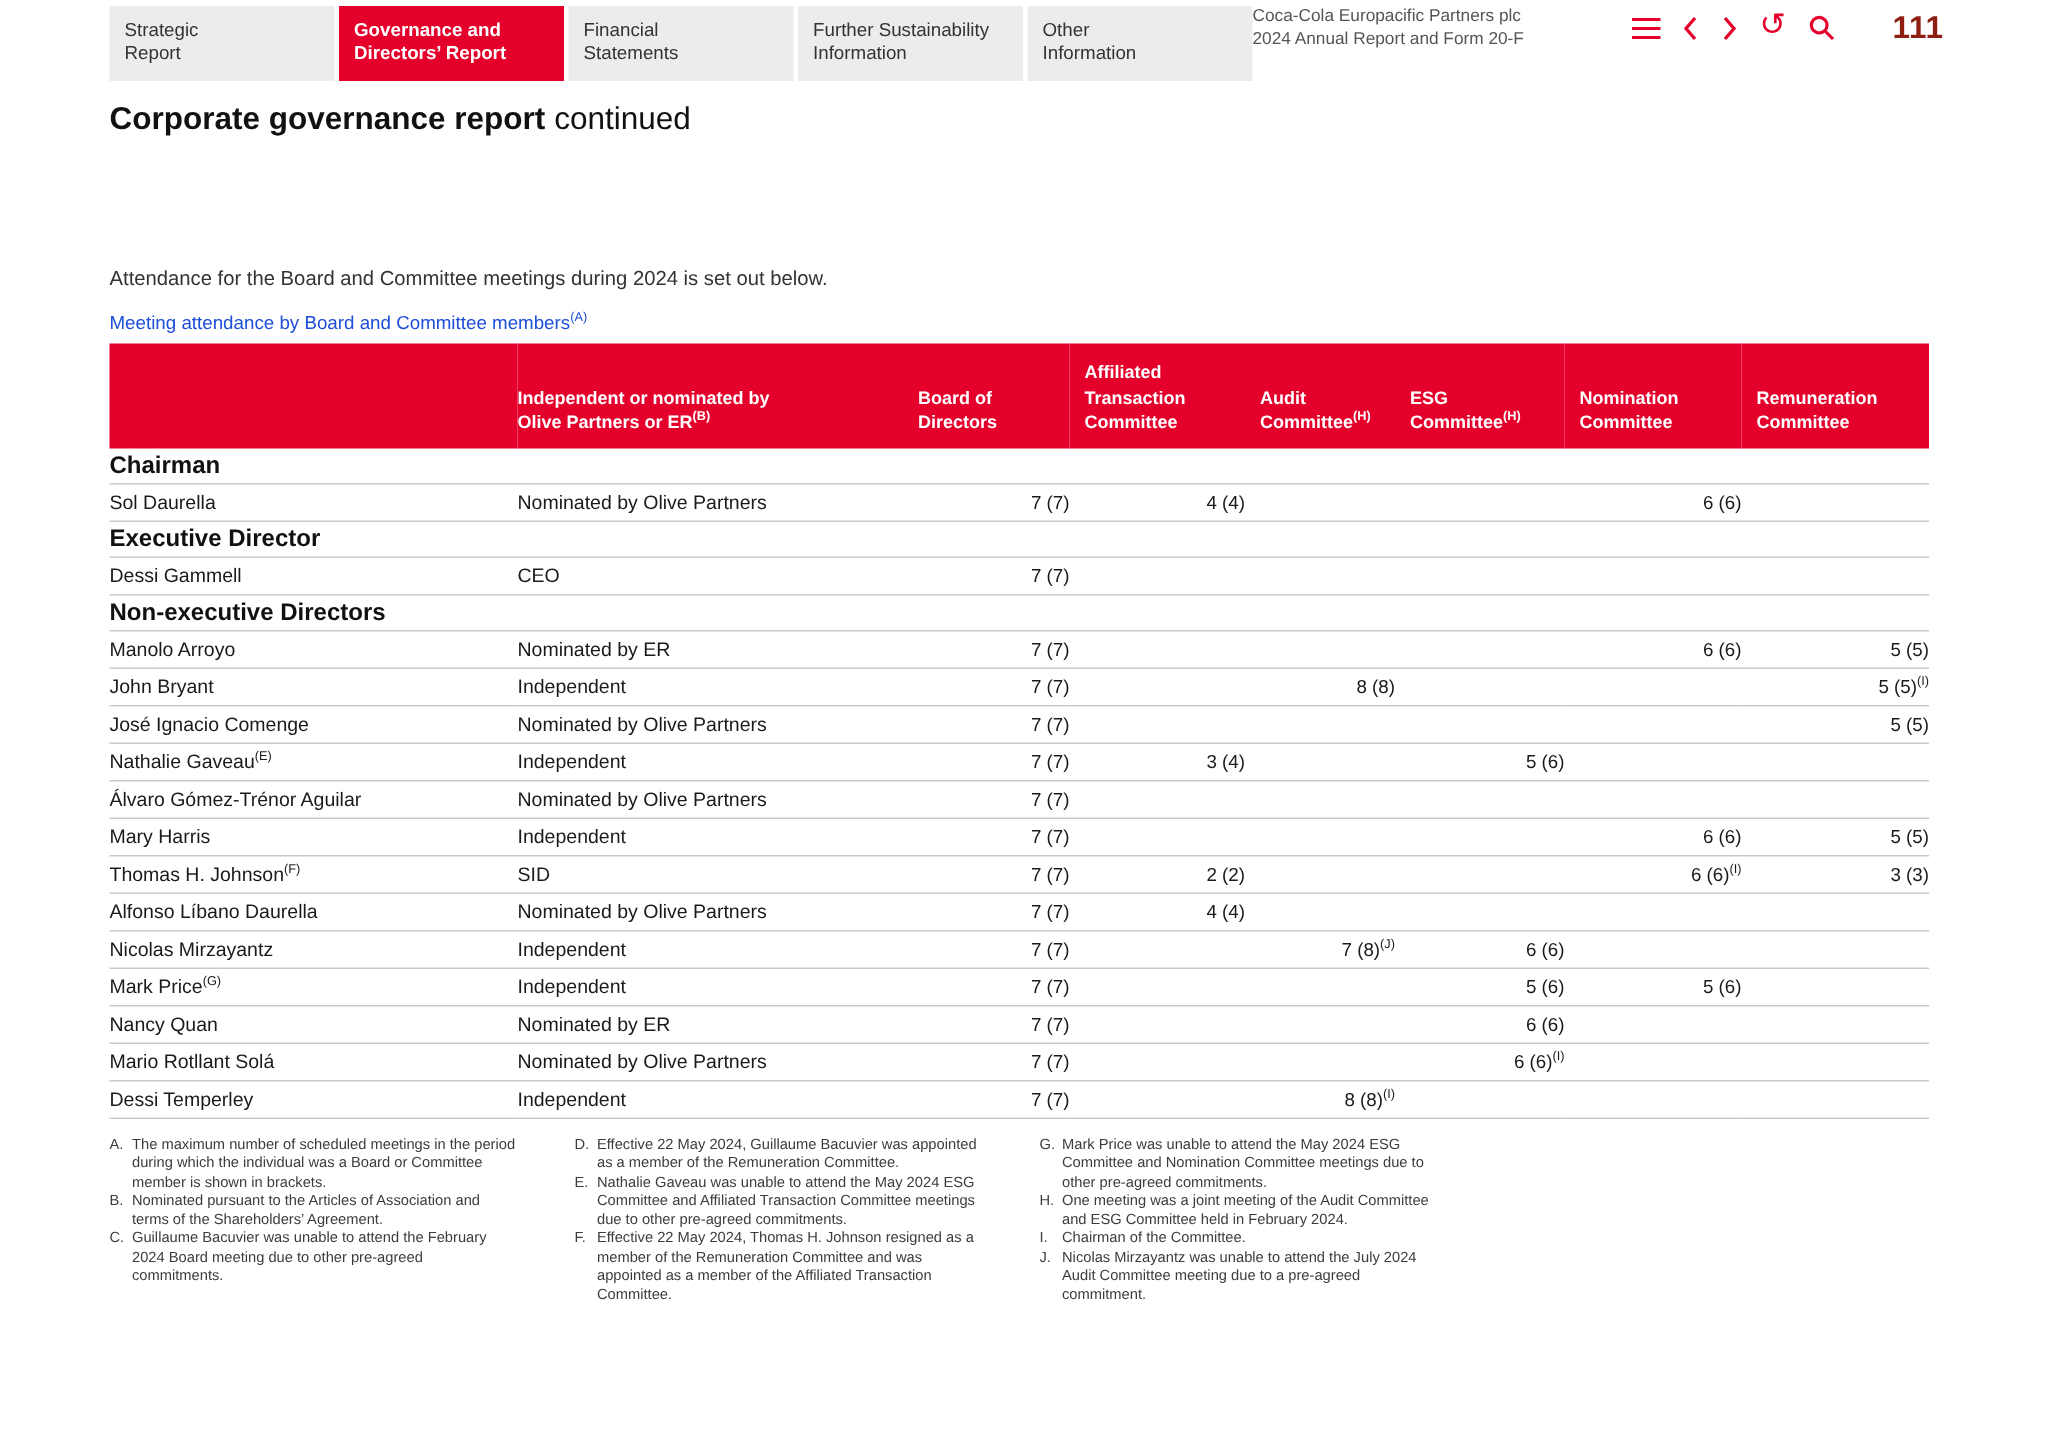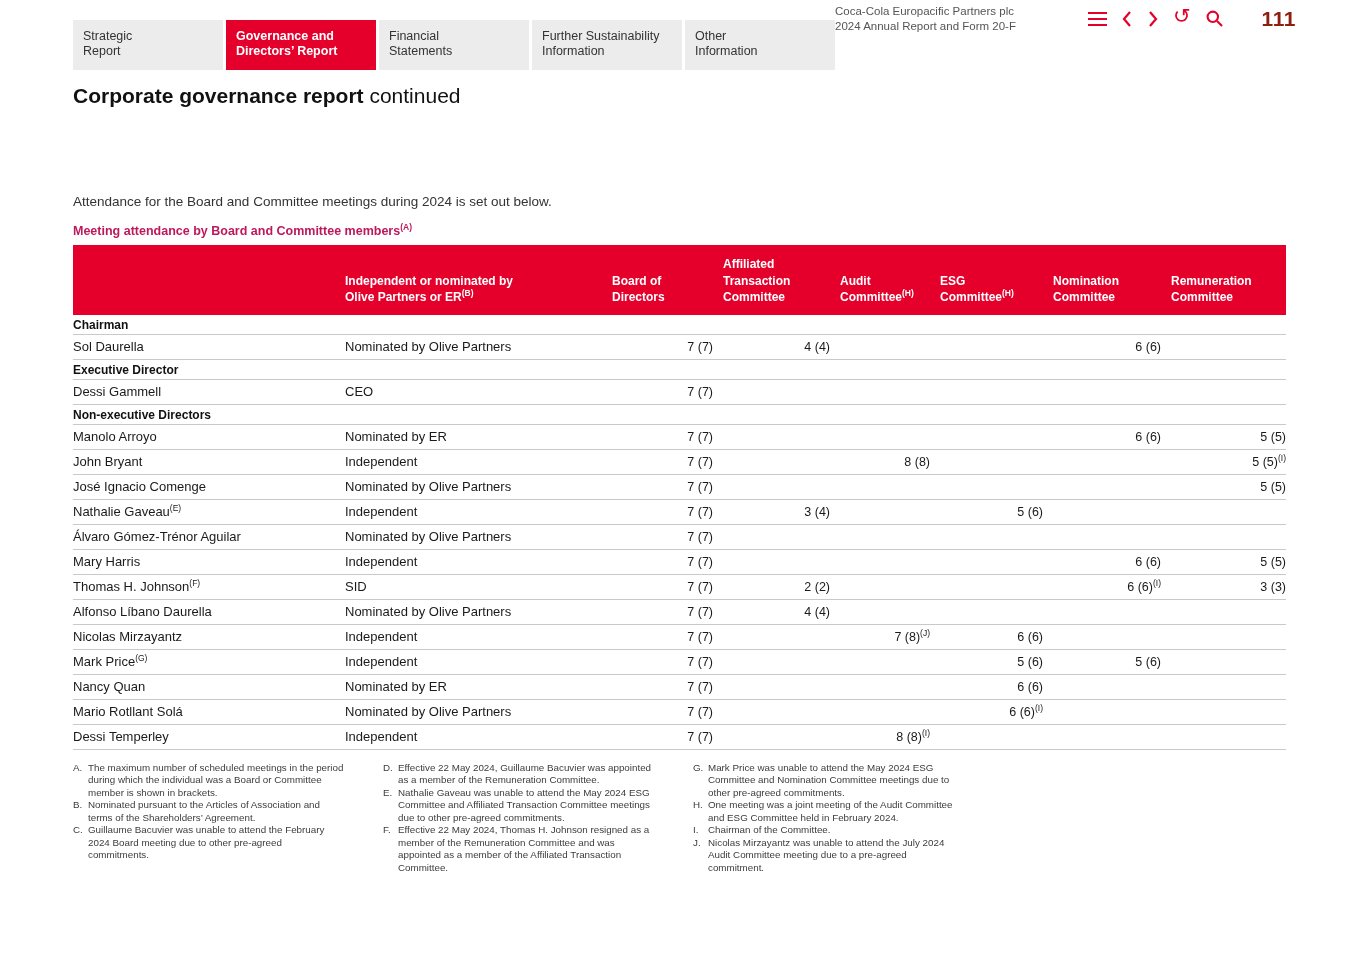--- a/index.html
+++ b/index.html
@@ -6,59 +6,59 @@
   html, body { margin: 0; padding: 0; }
   body {
     width: 1365px; height: 965px; background: #ffffff;
     font-family: "Liberation Sans", sans-serif; color: #1a1a1a;
     overflow: hidden;
   }
   .page { padding: 4px 79px 0 73px; }
 
   
   .topbar { display: flex; align-items: flex-start; }
-  .tabs { display: flex; gap: 3px; flex: none; margin-top: 16px; }
+  .tabs { display: flex; gap: 3px; flex: none; }
   .tab {
     width: 150px; height: 50px; background: #ececec; color: #333;
     font-size: 12.5px; line-height: 1.2; padding: 9px 10px;
     white-space: pre-line; cursor: pointer;
   }
   .tab.active { background: #e4002b; color: #fff; font-weight: 700; }
   .top-right { margin-left: auto; display: flex; align-items: center; }
   .publication { width: 205px; font-size: 11.5px; line-height: 1.3; color: #555; }
   .toolbar { display: flex; align-items: center; gap: 14px; margin-left: 48px; }
   .icon-btn { display: inline-flex; align-items: center; justify-content: center; cursor: pointer; color: #e4002b; }
   .hamburger i { display: block; width: 19px; height: 2.2px; background: #e4002b; margin: 3.5px 0; }
   .undo-glyph { font-family: "DejaVu Sans", sans-serif; font-size: 21px; line-height: 1; color: #e4002b; transform: translateY(-2px); display:inline-block; }
   .page-number { font-size: 21px; font-weight: 700; color: #8e1d12; margin-left: 38px; letter-spacing: 0.5px; }
 
   
   h1 { margin: 14px 0 0; font-size: 21px; font-weight: 400; color: #111; }
   h1 .t-main { font-weight: 700; }
   .intro { margin-top: 86px; font-size: 13.5px; color: #333; }
-  .table-caption { margin-top: 15px; font-size: 12.5px; font-weight: 700; color: #be185d; }
+  .table-caption { margin-top: 15px; font-size: 12.5px; font-weight: 400; color: #1d4ed8; }
 
   
   table { margin-top: 7px; border-collapse: collapse; table-layout: fixed; width: 1213px; }
   thead th {
     background: #e4002b; color: #fff; font-size: 12px; font-weight: 700;
     text-align: left; vertical-align: bottom; padding: 8px 0 10px 0; height: 70px;
   }
   thead th span { display: inline-block; line-height: 1.35; }
   th.num-h { padding-left: 10px; }
   th.th-board { padding-left: 4px; }
   th.th-role span { max-width: 190px; }
   th.th-board span { max-width: 62px; }
   th.th-aff span { max-width: 80px; }
   th.th-audit span { max-width: 88px; }
   th.th-esg span { max-width: 88px; }
   th.th-nom span { max-width: 88px; }
   th.th-rem span { max-width: 102px; }
   tbody td { border-bottom: 1px solid #c9c9c9; font-size: 13px; padding: 4px 0 5px 0; color: #1a1a1a; }
-  tr.section td { font-size: 12px; font-weight: 700; padding: 3px 0 2px 0; color: #111; }
+  tr.section td { font-size: 16px; font-weight: 700; padding: 3px 0 2px 0; color: #111; }
   td.num { text-align: right; font-size: 12.5px; }
   sup { font-size: 8.5px; line-height: 0; }
 
   
   .footnotes { display: flex; margin-top: 12px; }
   .fn-col { width: 272px; margin-right: 38px; flex: none; }
   .fn-item { display: flex; font-size: 9.8px; line-height: 1.27; color: #3c3c3c; }
   .fn-label { width: 15px; flex: none; }
   .fn-text { flex: 1; }
 </style>

